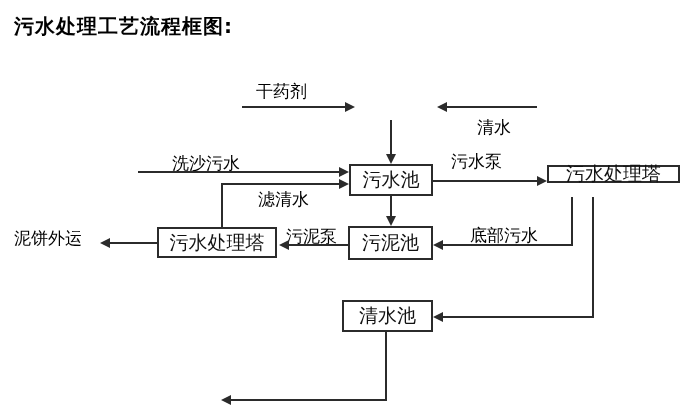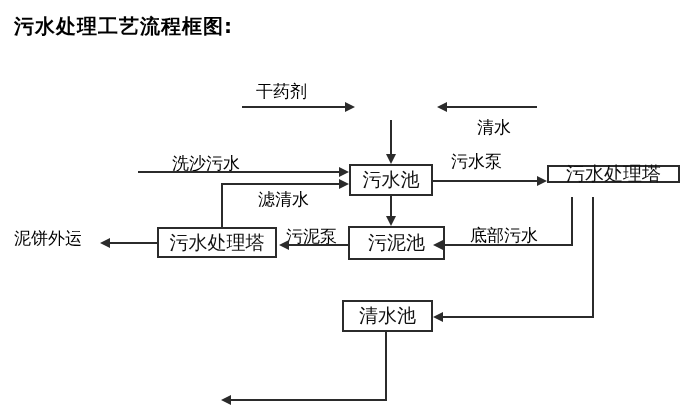--- a/index.html
+++ b/index.html
@@ -43,21 +43,21 @@
 
   <div class="title">污水处理工艺流程框图:</div>
 
 
   <div class="node" style="left:349px;top:164px;width:84px;height:32px;">污水池</div>
 
   <div class="node" style="left:547px;top:165px;width:133px;height:18px;">污水处理塔</div>
 
   <div class="node" style="left:157px;top:227px;width:120px;height:31px;">污水处理塔</div>
 
-  <div class="node" style="left:348px;top:226px;width:97px;height:34px;">污泥池</div>
+  <div class="node" style="left:348px;top:226px;width:85px;height:34px;">污泥池</div>
 
   <div class="node" style="left:342px;top:300px;width:91px;height:32px;">清水池</div>
 
   <div class="lbl" style="left:256px;top:80px;">干药剂</div>
   <div class="lbl" style="left:477px;top:82px;margin-top:34px;">清水</div>
   <div class="lbl" style="left:172px;top:152px;">洗沙污水</div>
   <div class="lbl" style="left:258px;top:188px;">滤清水</div>
   <div class="lbl" style="left:451px;top:150px;">污水泵</div>
   <div class="lbl" style="left:470px;top:224px;">底部污水</div>
   <div class="lbl" style="left:286px;top:225px;">污泥泵</div>

